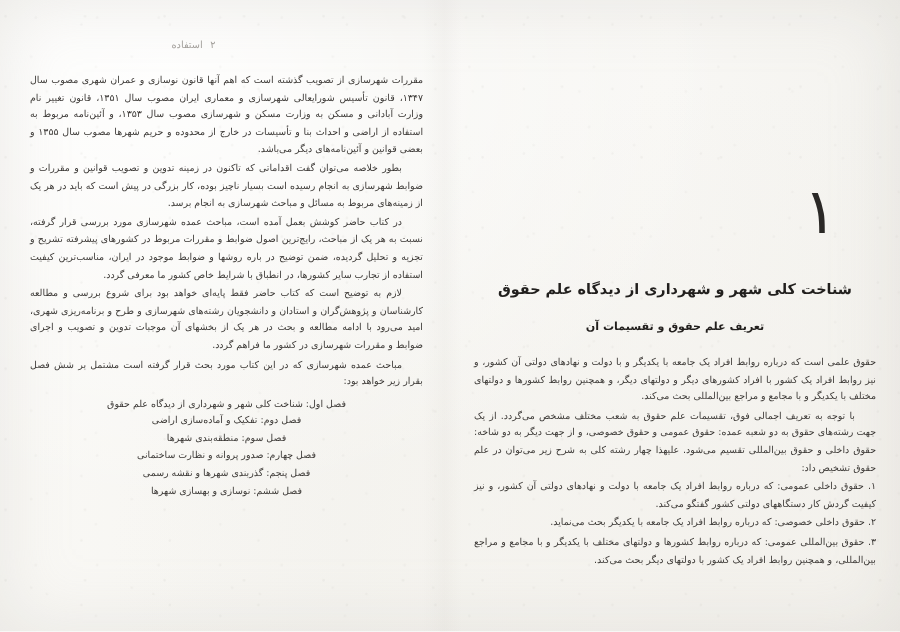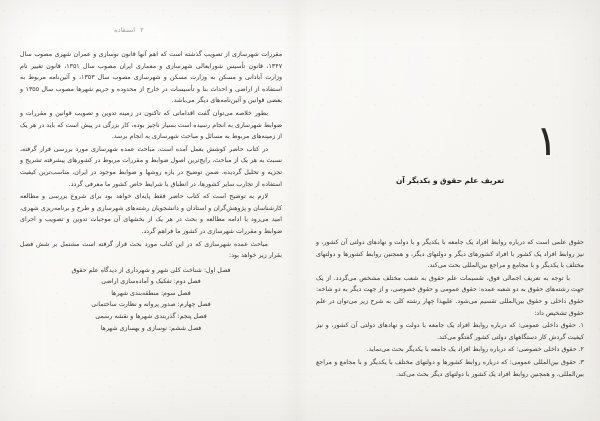--- a/index.html
+++ b/index.html
@@ -200,21 +200,22 @@
       <li>فصل سوم: منطقه‌بندی شهرها</li>
       <li>فصل چهارم: صدور پروانه و نظارت ساختمانی</li>
       <li>فصل پنجم: گذربندی شهرها و نقشه رسمی</li>
       <li>فصل ششم: نوسازی و بهسازی شهرها</li>
     </ul>
 
   </div>
 
   <div id="chapter-opener">
     <div id="chapter-number">۱</div>
-    <div id="section-title">تعریف علم حقوق و یکدیگر آن</div>
+    <div id="chapter-title">شناخت کلی شهر و شهرداری از دیدگاه علم حقوق</div>
+    <div id="section-title">تعریف علم حقوق و تقسیمات آن</div>
   </div>
 
   <div id="chapter-body">
     <p class="para first">حقوق علمی است که درباره روابط افراد یک جامعه با یکدیگر و با دولت و نهادهای دولتی آن کشور، و نیز روابط افراد یک کشور با افراد کشورهای دیگر و دولتهای دیگر، و همچنین روابط کشورها و دولتهای مختلف با یکدیگر و با مجامع و مراجع بین‌المللی بحث می‌کند.</p>
     <p class="para">با توجه به تعریف اجمالی فوق، تقسیمات علم حقوق به شعب مختلف مشخص می‌گردد. از یک جهت رشته‌های حقوق به دو شعبه عمده: حقوق عمومی و حقوق خصوصی، و از جهت دیگر به دو شاخه: حقوق داخلی و حقوق بین‌المللی تقسیم می‌شود. علیهذا چهار رشته کلی به شرح زیر می‌توان در علم حقوق تشخیص داد:</p>
     <p class="para numbered">۱. حقوق داخلی عمومی: که درباره روابط افراد یک جامعه با دولت و نهادهای دولتی آن کشور، و نیز کیفیت گردش کار دستگاههای دولتی کشور گفتگو می‌کند.</p>
     <p class="para numbered">۲. حقوق داخلی خصوصی: که درباره روابط افراد یک جامعه با یکدیگر بحث می‌نماید.</p>
     <p class="para numbered">۳. حقوق بین‌المللی عمومی: که درباره روابط کشورها و دولتهای مختلف با یکدیگر و با مجامع و مراجع بین‌المللی، و همچنین روابط افراد یک کشور با دولتهای دیگر بحث می‌کند.</p>
   </div>
 

